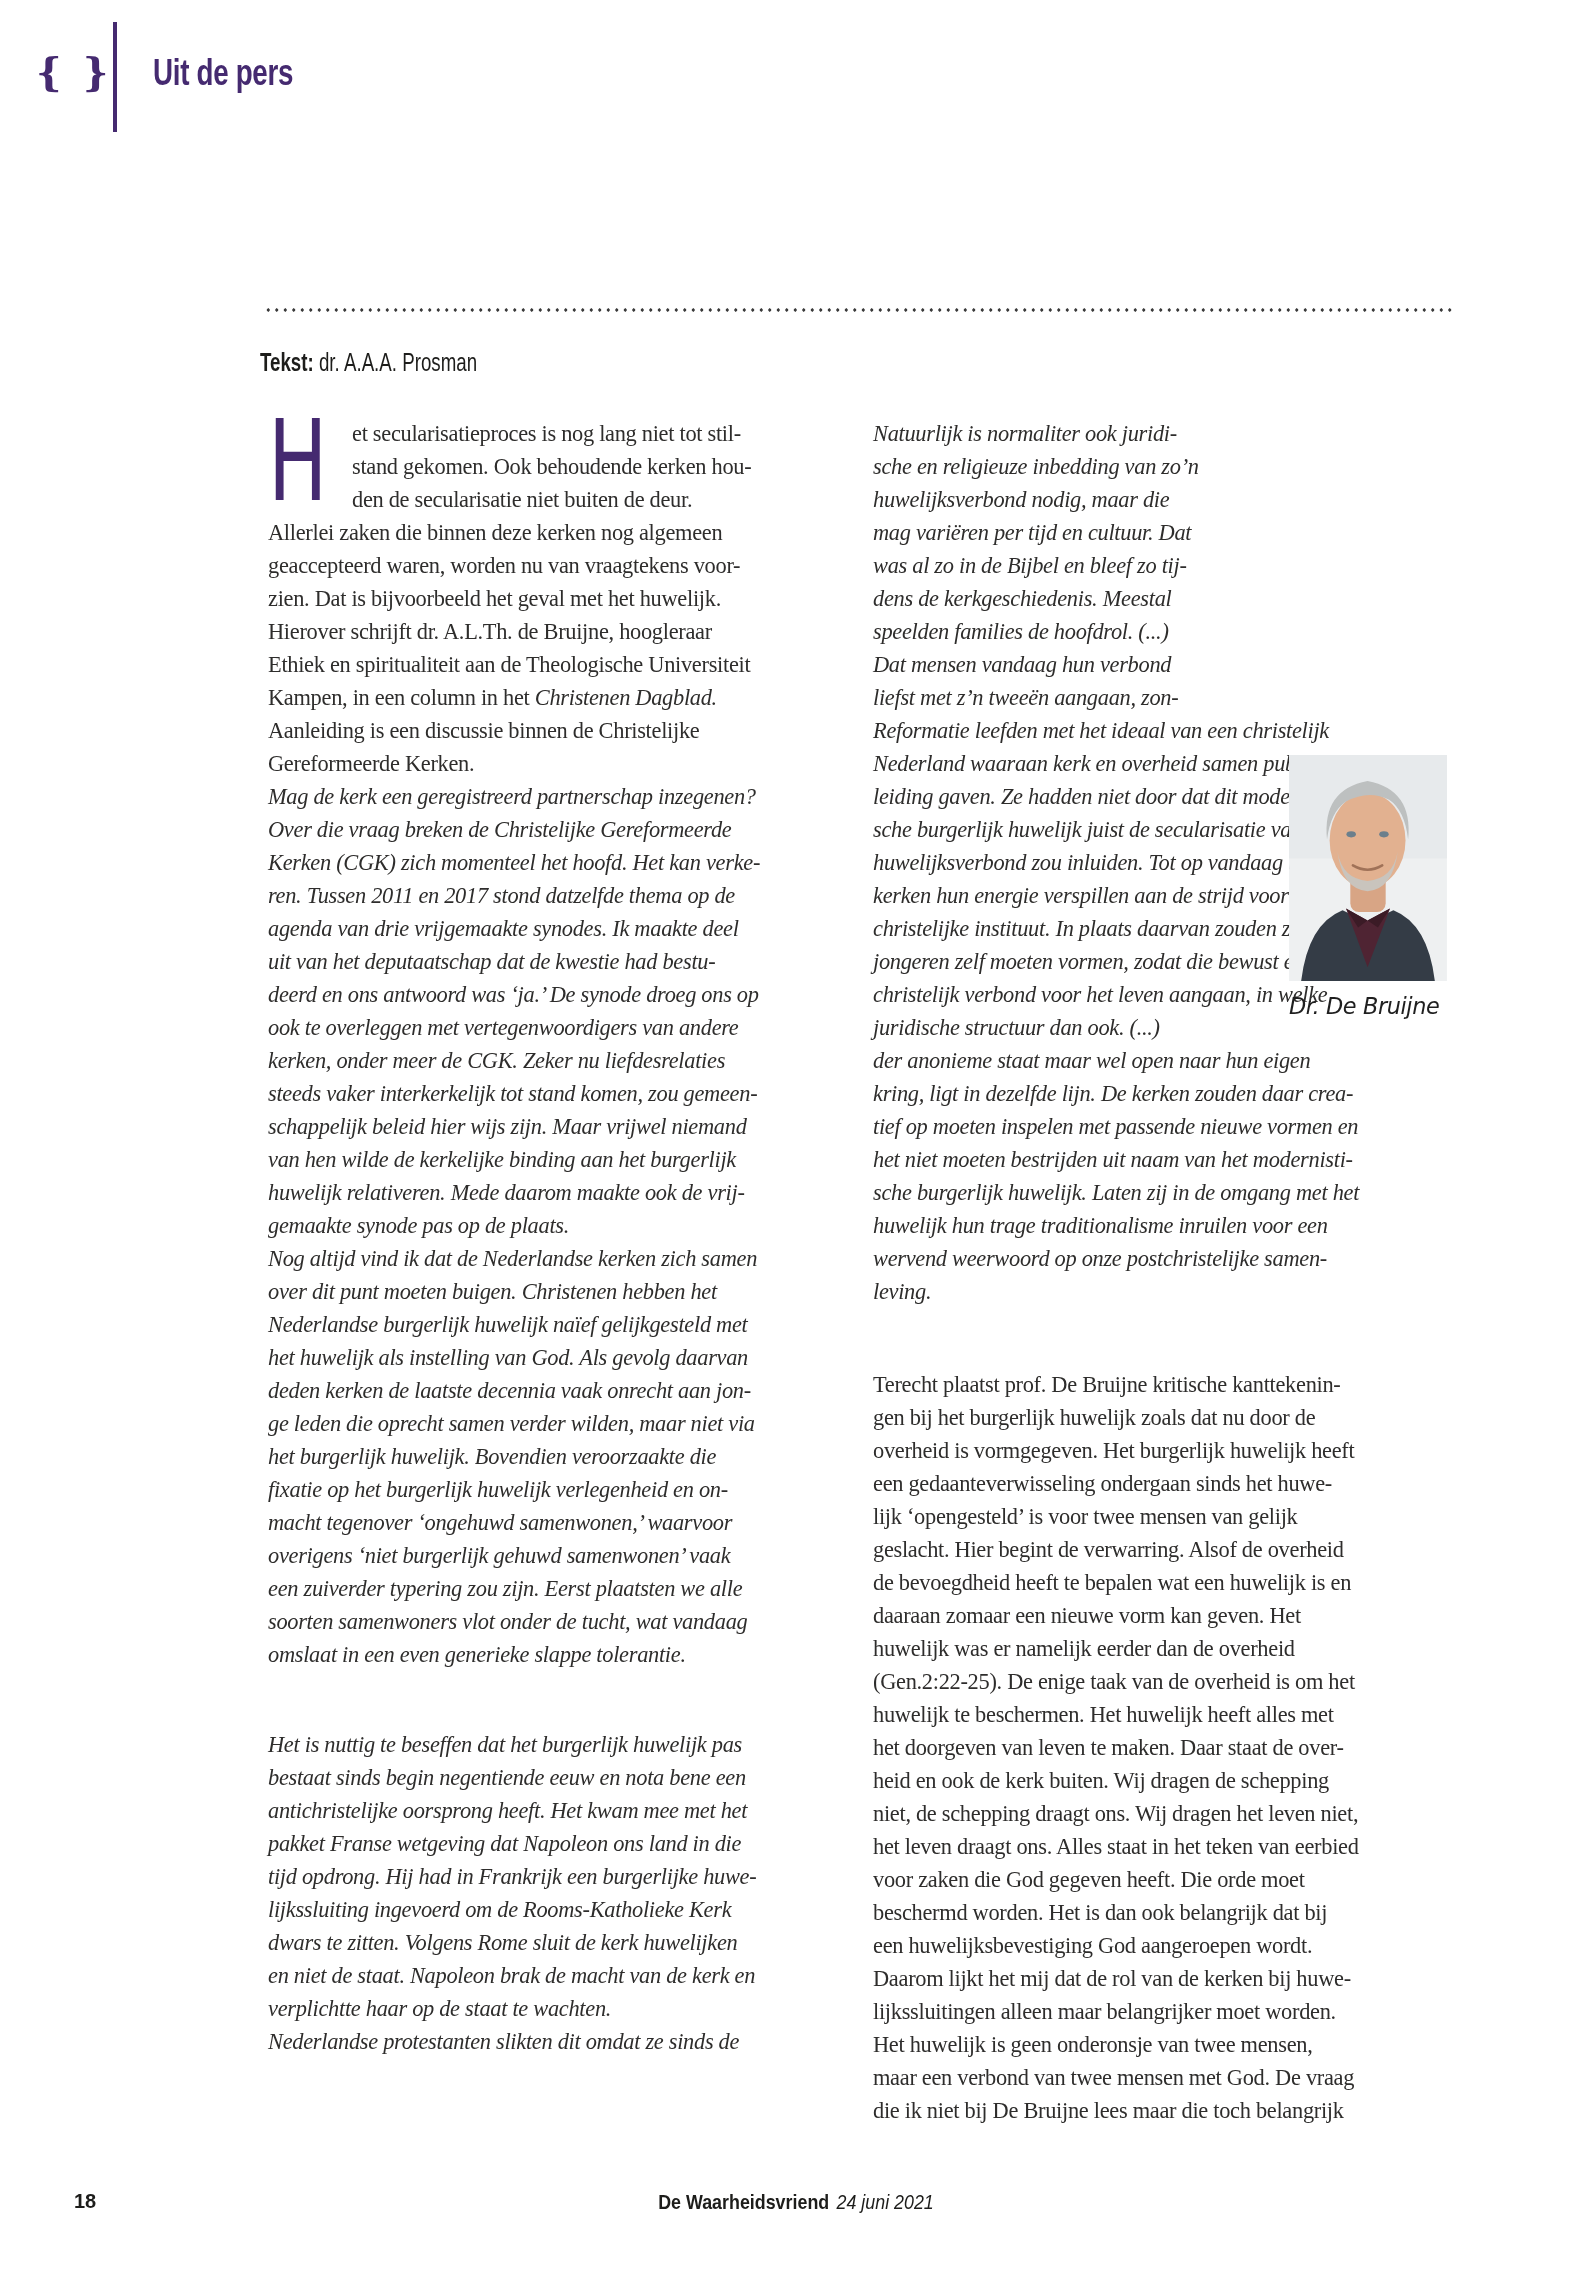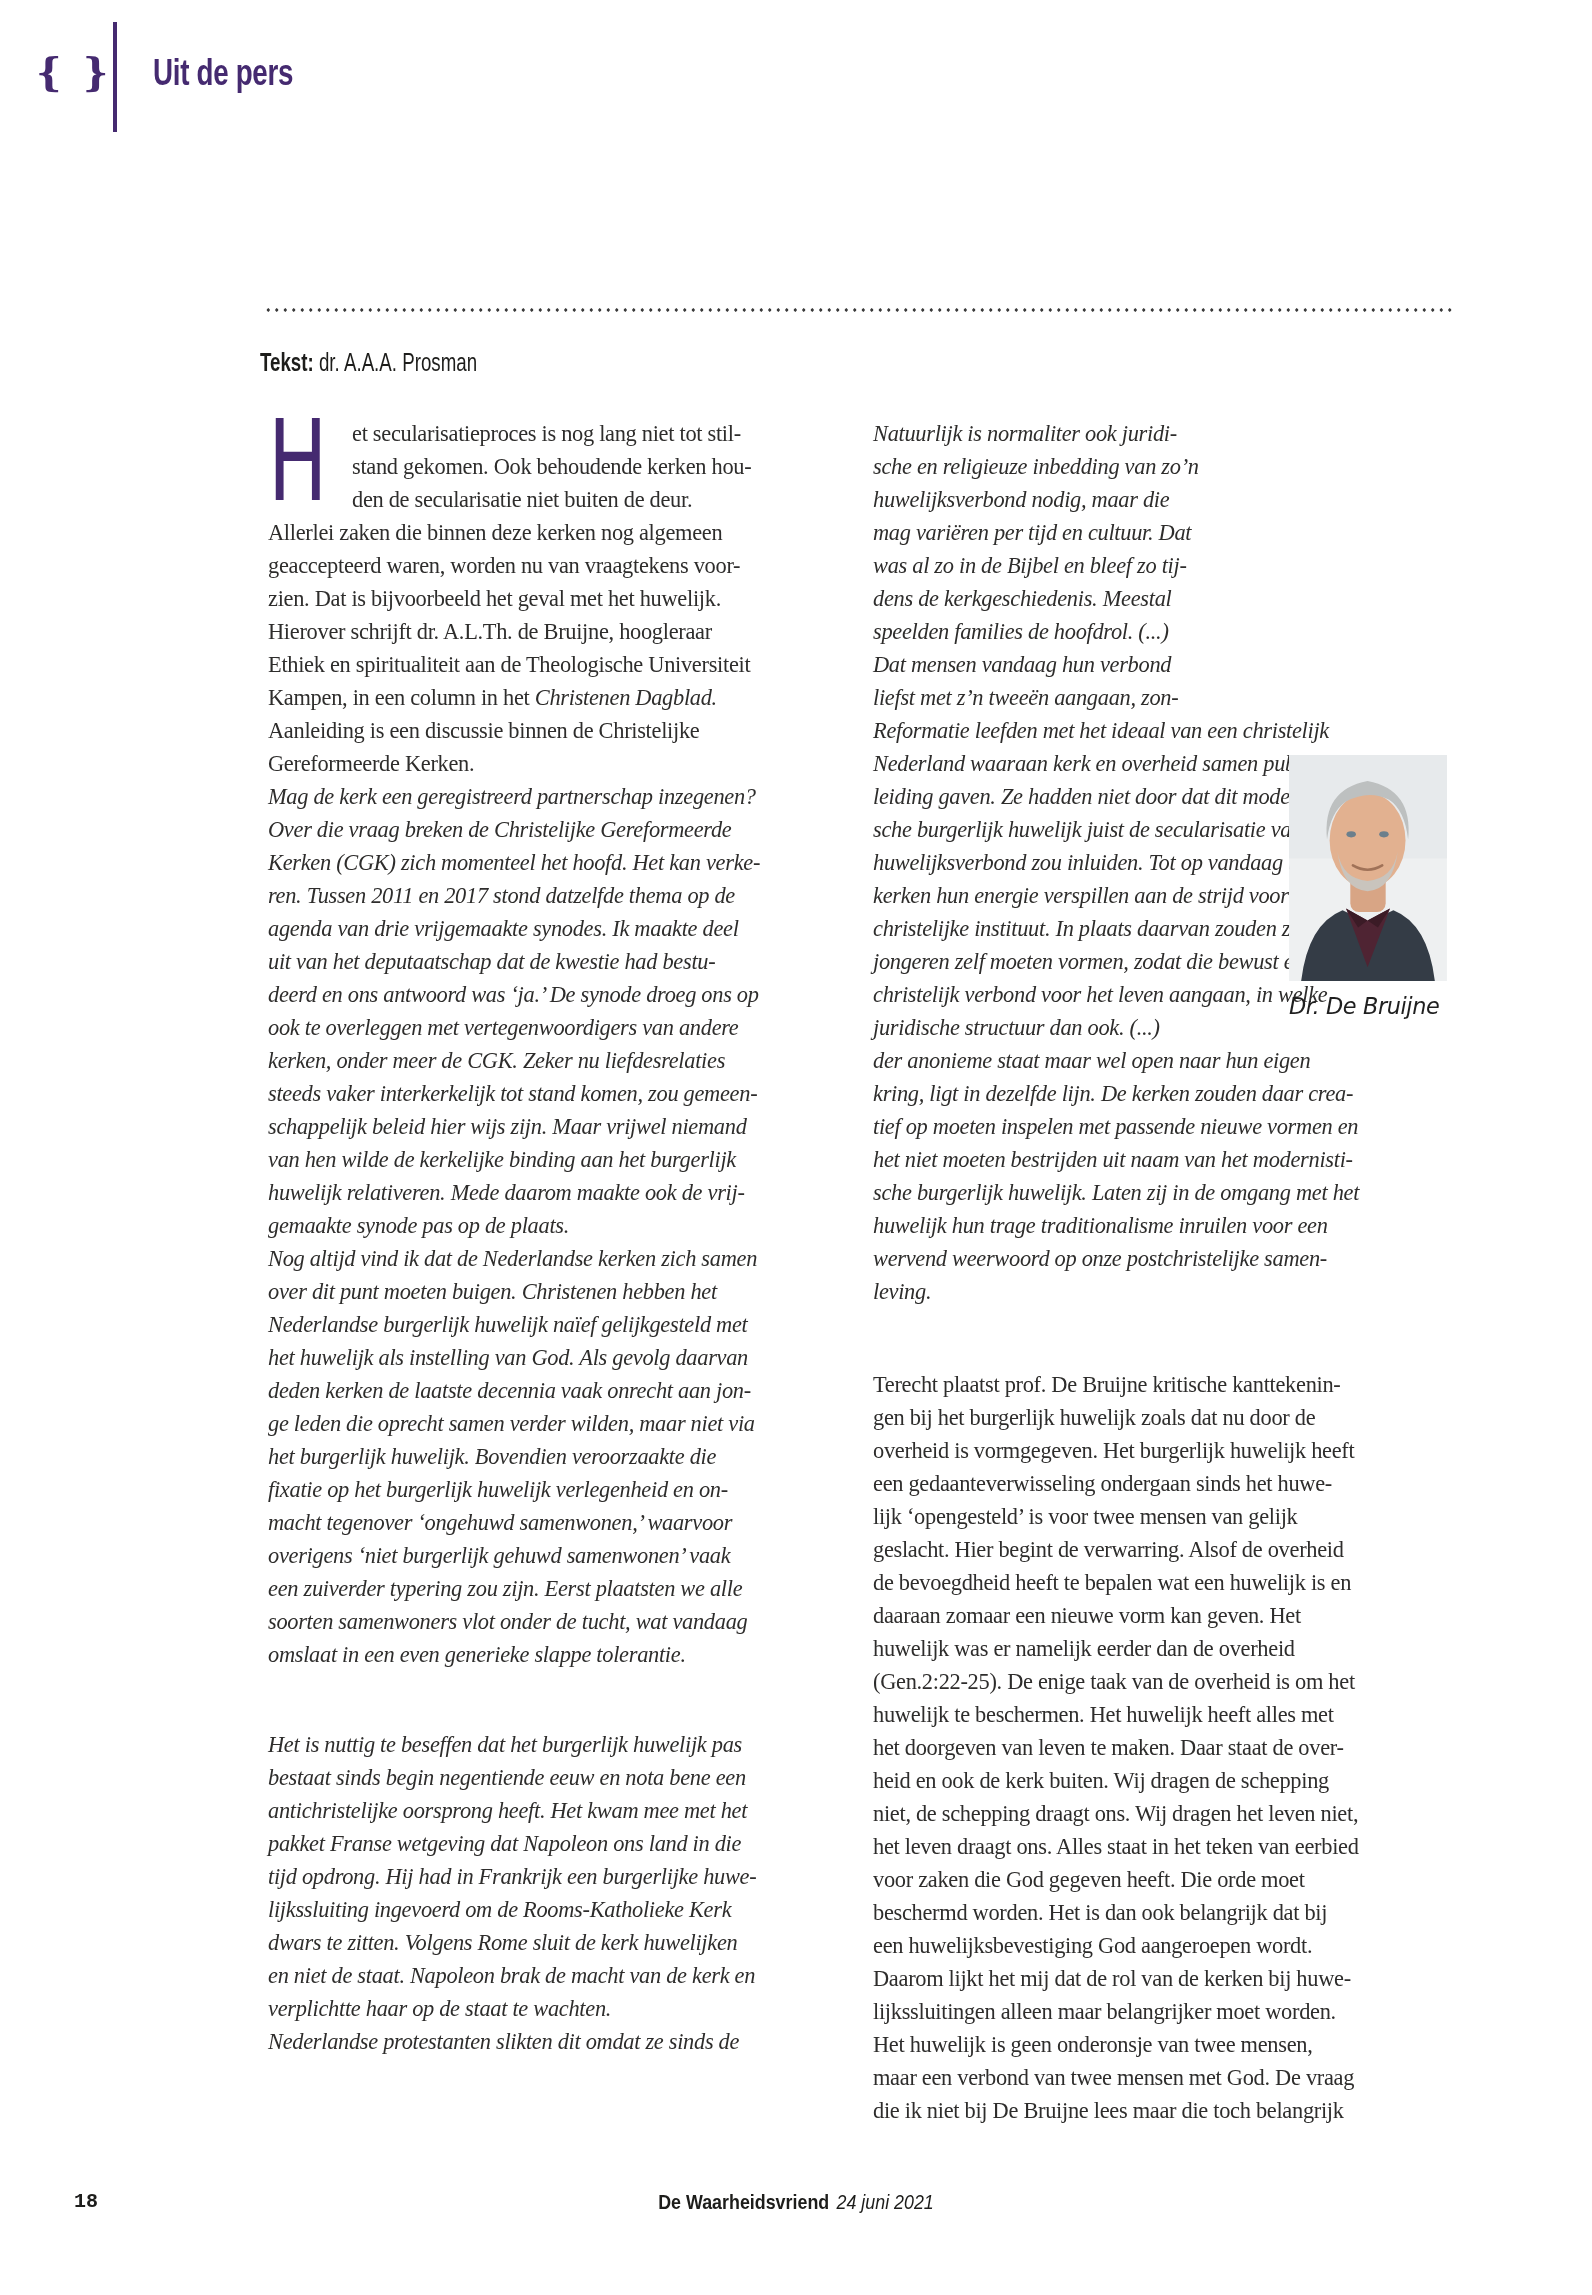--- a/index.html
+++ b/index.html
@@ -69,21 +69,21 @@
   
   .photo { position:absolute; left:1289px; top:755px; width:191px; margin:0; }
   .photo svg { display:block; width:158px; height:226px; }
   .photo figcaption {
     margin-top:12px; font-family:"DejaVu Sans", sans-serif; font-style:italic;
     font-size:22.4px; color:#1f1f1f; letter-spacing:-0.4px;
   }
   
   .pagenum {
     position:absolute; left:74px; top:2190px;
-    font-weight:700; font-size:20px; color:var(--title);font-family:Liberation Mono, monospace;
+    font-weight:700; font-size:20px; color:var(--title);
   }
   .footcenter {
     position:absolute; left:796px; top:2190px;
     transform:translateX(-50%) scaleX(0.85); white-space:nowrap;
     font-size:21px; color:var(--title);
   }
   .footcenter .mag { font-weight:700; }
   .footcenter .date { font-style:italic; margin-left:8.6px; font-weight:400; }
 </style>
 </head>

